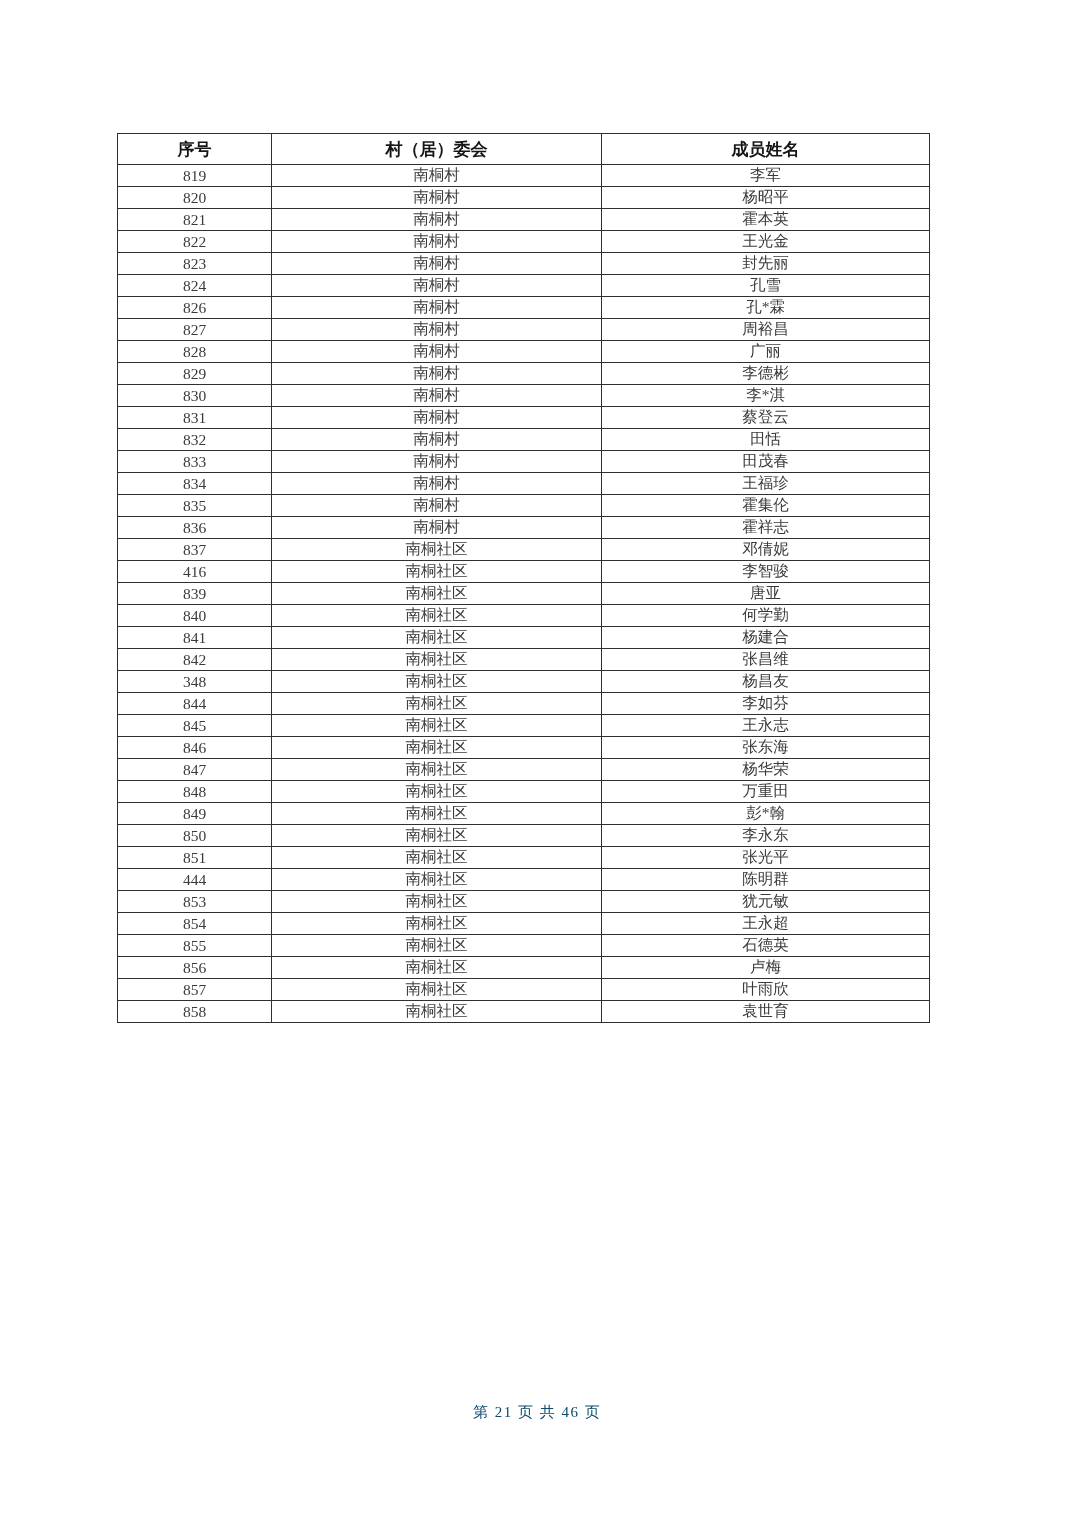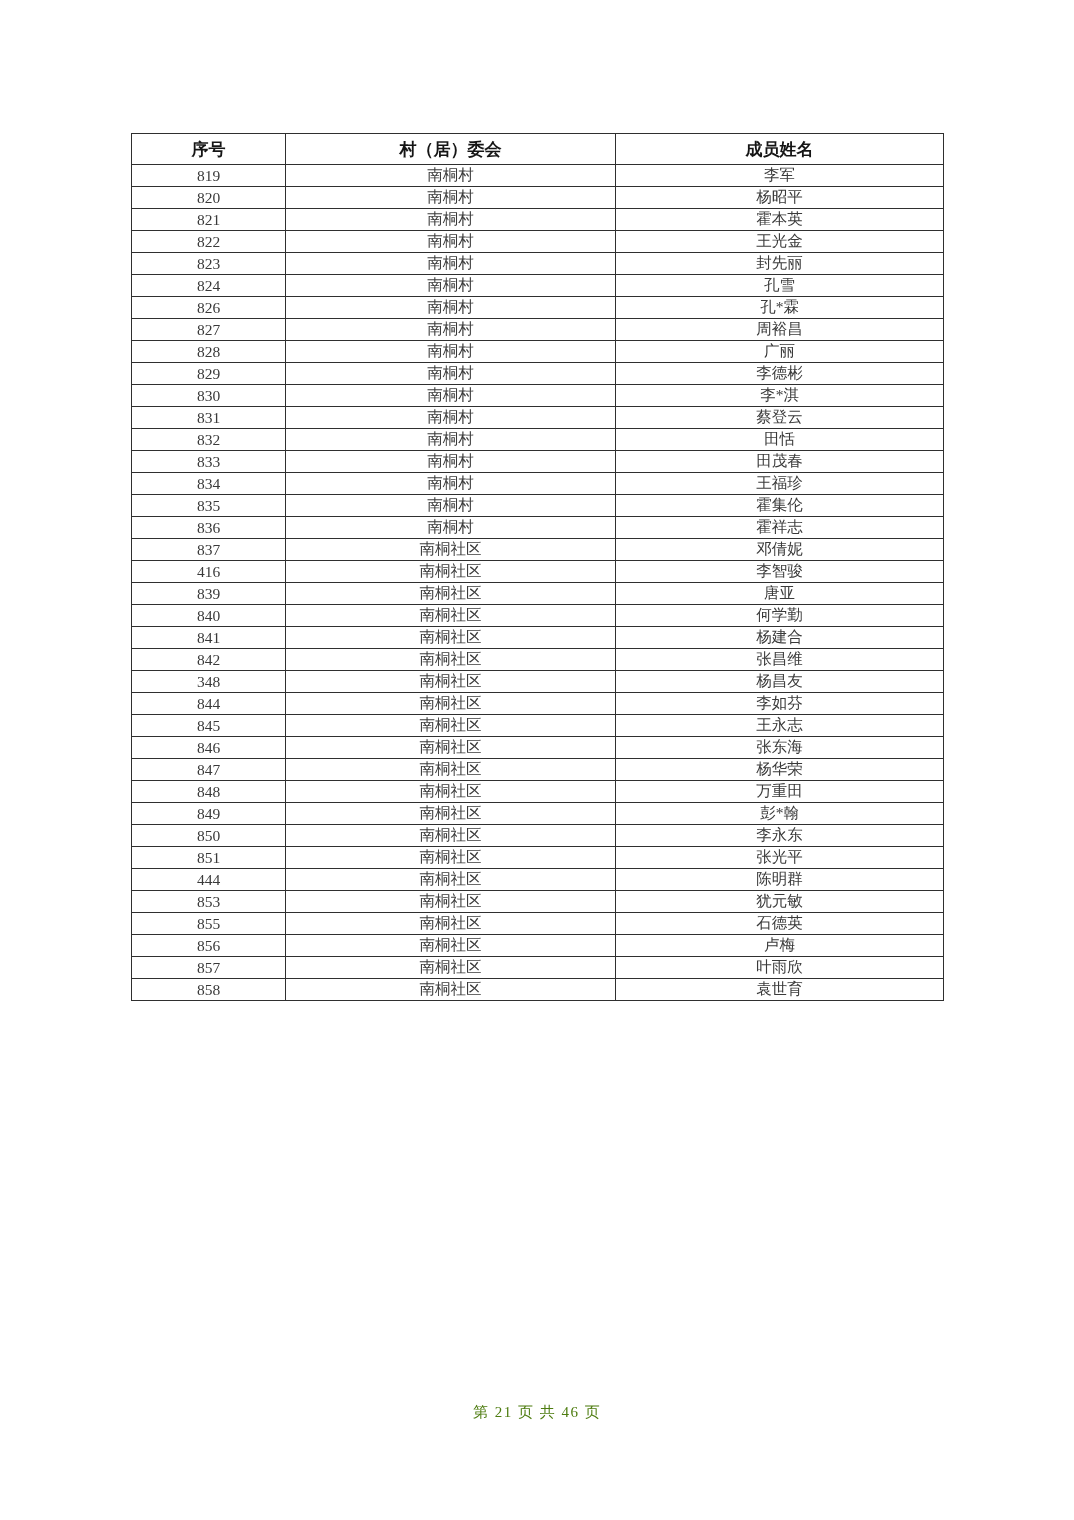--- a/index.html
+++ b/index.html
@@ -13,21 +13,21 @@
     overflow: hidden;
   }
   .page {
     position: absolute;
     left: 0; top: 0;
     width: 1074px; height: 1520px;
     background: #ffffff;
   }
   table.roster {
     position: absolute;
-    left: 131px;
+    left: 117px;
     top: 133px;
     width: 812px;
     border-collapse: collapse;
     table-layout: fixed;
   }
   table.roster col.c1 { width: 154px; }
   table.roster col.c2 { width: 330px; }
   table.roster col.c3 { width: 328px; }
   table.roster th, table.roster td {
     border: 1.5px solid #2f2f2f;
@@ -49,21 +49,21 @@
     color: #3a3a3a;
   }
   .footer {
     position: absolute;
     left: 0;
     top: 1403px;
     width: 100%;
     text-align: center;
     font-size: 15px;
     letter-spacing: 1.5px;
-    color: #4d7c0f;
+    color: #0c4a6e;
   }
 </style>
 </head>
 <body>
 
 <div class="page">
 
   <table class="roster">
     <colgroup>
       <col class="c1">
@@ -242,20 +242,25 @@
           <td>444</td>
           <td>南桐社区</td>
           <td>陈明群</td>
         </tr>
         <tr>
           <td>853</td>
           <td>南桐社区</td>
           <td>犹元敏</td>
         </tr>
         <tr>
+          <td>854</td>
+          <td>南桐社区</td>
+          <td>王永超</td>
+        </tr>
+        <tr>
           <td>855</td>
           <td>南桐社区</td>
           <td>石德英</td>
         </tr>
         <tr>
           <td>856</td>
           <td>南桐社区</td>
           <td>卢梅</td>
         </tr>
         <tr>

